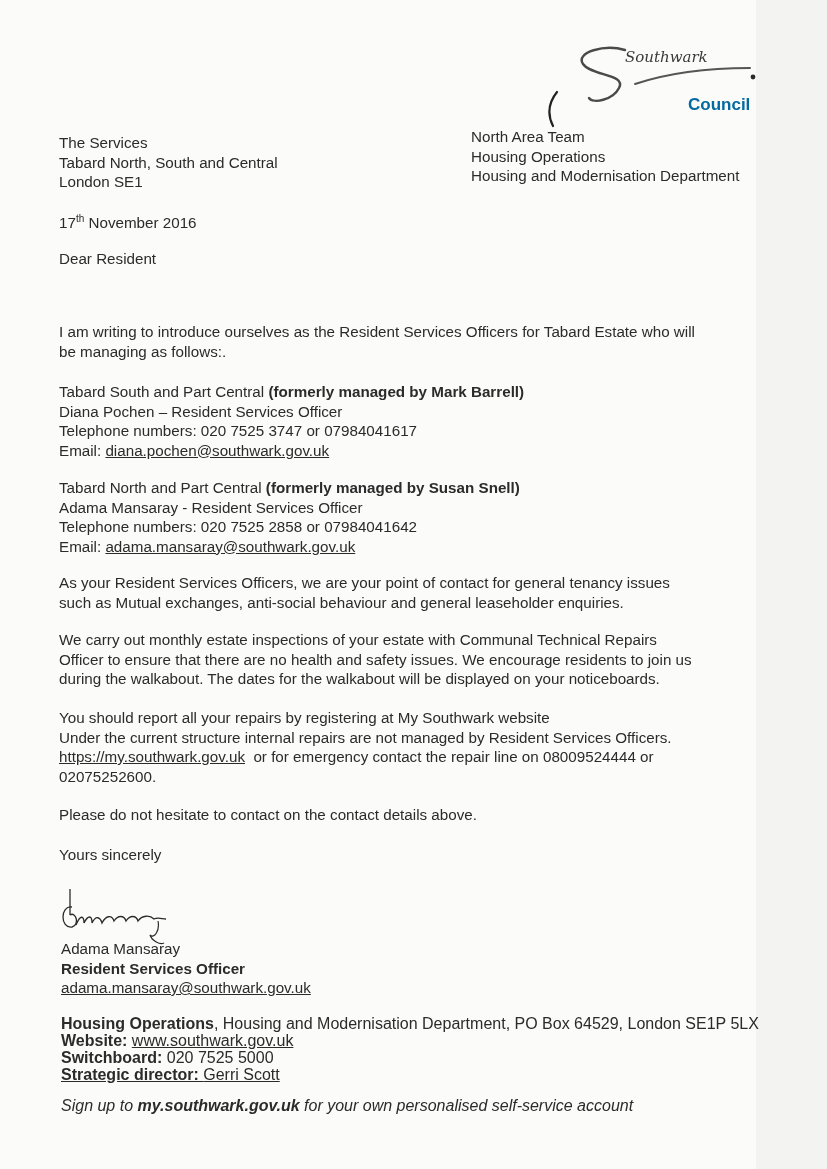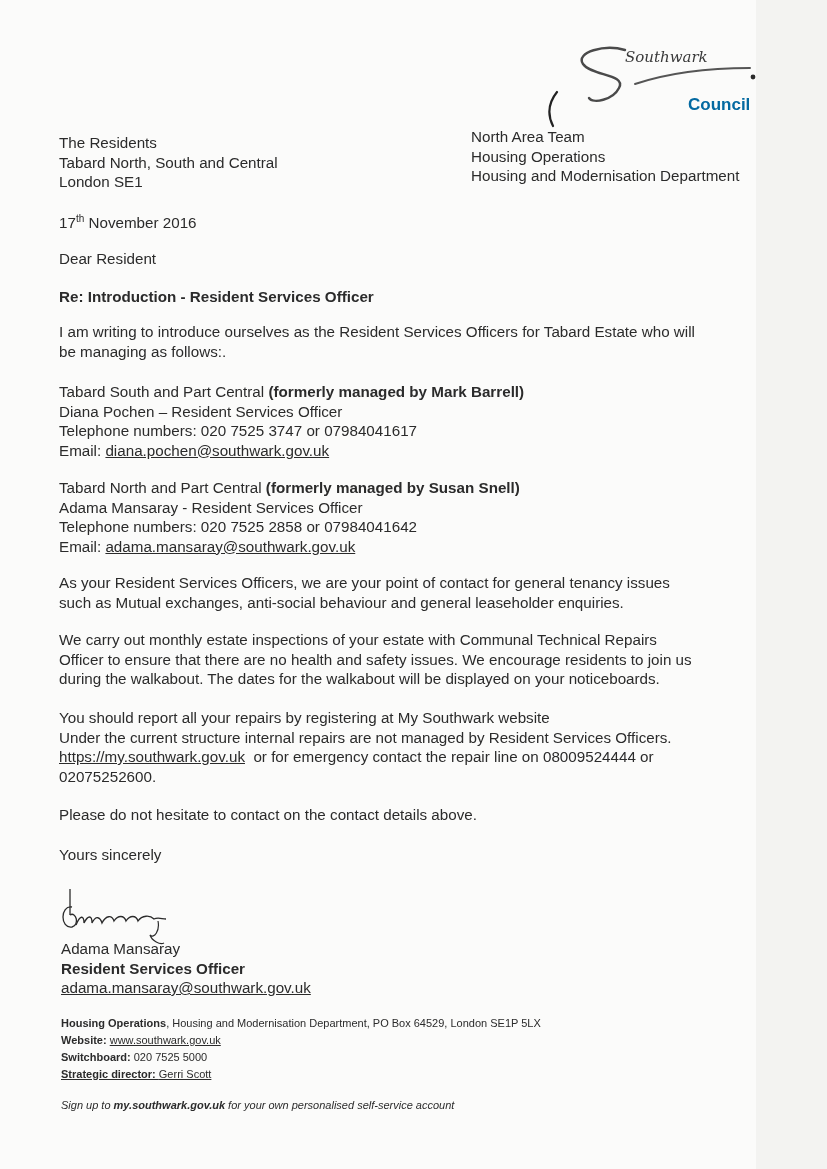--- a/index.html
+++ b/index.html
@@ -12,21 +12,21 @@
       color: #2a2a2a;
     }
     .page {
       position: absolute; left: 0; top: 0; width: 756px; height: 1169px;
       background: #fbfbfa;
     }
     .abs { position: absolute; }
     .t { font-size: 15.2px; line-height: 19.5px; white-space: nowrap; color: #2b2b2b; }
     .bold { font-weight: bold; }
     .link { text-decoration: underline; color: #2b2b2b; }
-    .footer { font-size: 11px; line-height: 17px; white-space: nowrap; color: #2b2b2b; }
+    .footer { font-size: 16px; line-height: 17px; white-space: nowrap; color: #2b2b2b; }
     .logo-council { font-size: 17px; font-weight: bold; color: #0369a1; }
     sup { font-size: 10px; vertical-align: super; line-height: 0; }
     .block div { display: block; }
   </style>
 </head>
 <body>
 
 <div class="page">
 
   <div class="abs" style="left:545px; top:22px; width:230px; height:110px;">
@@ -34,38 +34,37 @@
       <path d="M80 28 C 60 22, 30 30, 38 42 C 46 54, 82 52, 74 66 C 68 78, 48 82, 44 76" fill="none" stroke="#4a4a4a" stroke-width="2.4" stroke-linecap="round"></path>
       <path d="M90 62 C 120 52, 160 46, 205 46" fill="none" stroke="#555" stroke-width="2" stroke-linecap="round"></path>
       <path d="M12 70 C 4 80, 2 92, 8 104" fill="none" stroke="#222" stroke-width="2.2" stroke-linecap="round"></path>
       <circle cx="208" cy="55" r="2.4" fill="#2b2b2b"></circle>
       <text x="80" y="40" font-family="DejaVu Serif, serif" font-style="italic" font-size="15" fill="#3a3a3a"><tspan>Southwark</tspan></text>
     </svg>
     <div class="abs logo-council" style="left:143px; top:73px;">Council</div>
   </div>
 
   <div class="abs t block" style="left:59px; top:133px;">
-    <div>The Residents</div>
+    <div>The Services</div>
     <div>Tabard North, South and Central</div>
     <div>London SE1</div>
   </div>
 
   <div class="abs t block" style="left:471px; top:127px;">
     <div>North Area Team</div>
     <div>Housing Operations</div>
     <div>Housing and Modernisation Department</div>
   </div>
 
   <div class="abs t" style="left:59px; top:213px;">
     <span>17</span><sup>th</sup><span> November 2016</span>
   </div>
 
   <div class="abs t" style="left:59px; top:249px;">Dear Resident</div>
 
-  <div class="abs t bold" style="left:59px; top:287px;">Re: Introduction - Resident Services Officer</div>
 
   <div class="abs t block" style="left:59px; top:322px;">
     <div>I am  writing to introduce ourselves as the Resident Services Officers for Tabard Estate who will</div>
     <div>be managing as follows:.</div>
   </div>
 
   <div class="abs t block" style="left:59px; top:382px;">
     <div><span>Tabard South and Part Central </span><span class="bold">(formerly managed by Mark Barrell)</span></div>
     <div>Diana Pochen – Resident Services Officer</div>
     <div>Telephone numbers: 020 7525 3747 or 07984041617</div>

